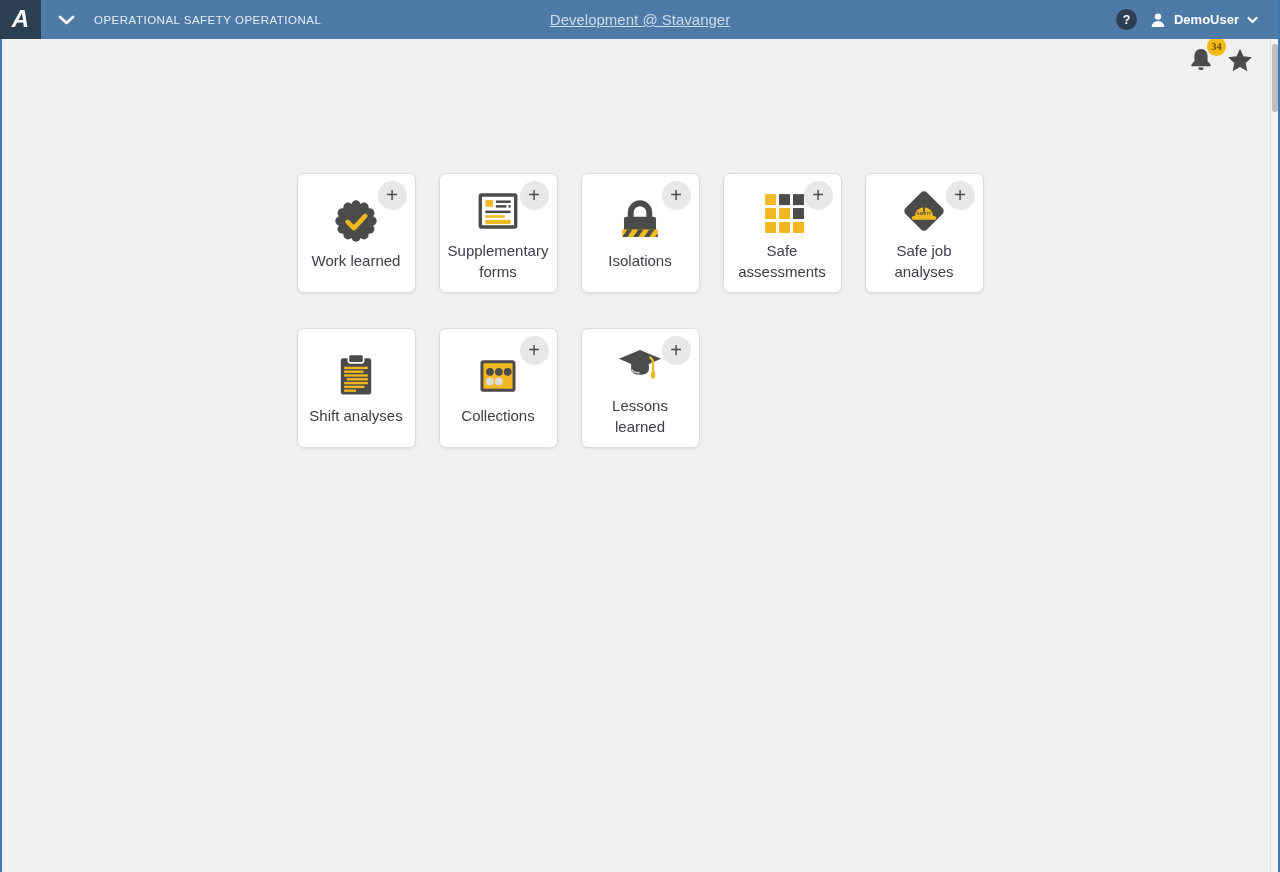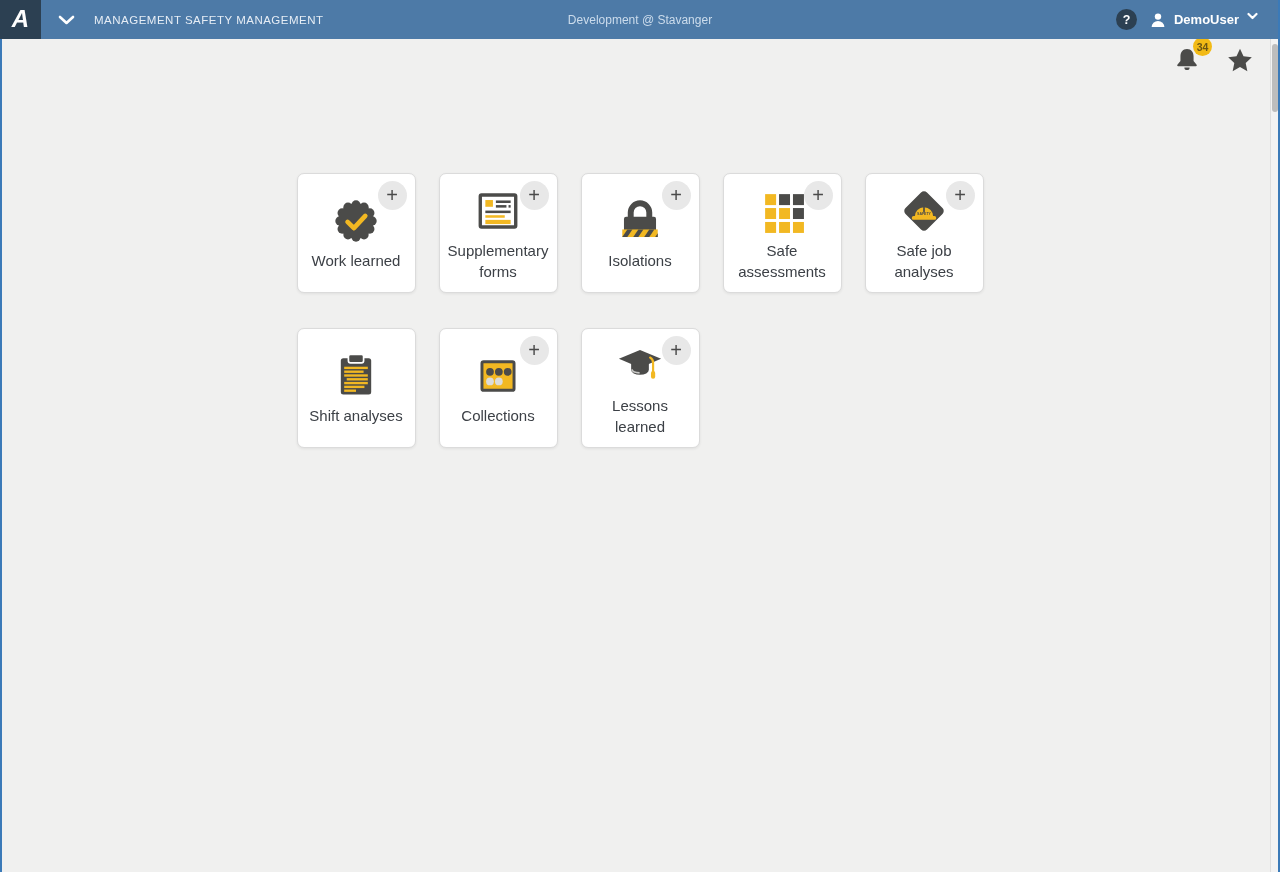--- a/index.html
+++ b/index.html
@@ -22,41 +22,41 @@
     color:#ffffff;font-size:24px;font-weight:bold;font-style:italic;
     line-height:1;transform:translateY(-1px);
   }
   .hdr-chevron{margin-left:17px;cursor:pointer;display:flex;align-items:center;}
   .app-title{
     margin-left:19px;font-size:11.5px;letter-spacing:.5px;color:#e6edf5;
     white-space:nowrap;
   }
   .env-title{
     position:absolute;left:50%;transform:translateX(-50%);
-    font-size:12px;color:#ccdcec;white-space:nowrap;
+    font-size:15px;color:#ccdcec;white-space:nowrap;text-decoration:underline;
   }
   .hdr-right{margin-left:auto;display:flex;align-items:center;gap:13px;padding-right:22px;}
   .help-circle{
     width:21px;height:21px;border-radius:50%;background:#2c4052;color:#fff;
     font-size:12.5px;font-weight:bold;display:flex;align-items:center;
     justify-content:center;cursor:pointer;
   }
-  .user-group{display:flex;align-items:flex-start;gap:8px;cursor:pointer;}
+  .user-group{display:flex;align-items:center;gap:8px;cursor:pointer;}
   .user-name{font-size:13px;font-weight:bold;color:#ffffff;}
   
   .left-edge{position:absolute;left:0;top:39px;bottom:0;width:2px;background:#3b7ab8;z-index:6;}
   .scrollbar{
     position:absolute;right:0;top:39px;bottom:0;width:9px;background:#f3f3f3;
     border-left:1px solid #dedede;z-index:5;cursor:pointer;
   }
   .scroll-thumb{position:absolute;left:1px;top:5px;width:6px;height:68px;background:#bdbdbd;border-radius:3px;cursor:pointer;}
   .right-edge{position:absolute;right:0;top:0;bottom:0;width:2px;background:#3b7ab8;z-index:7;}
   
   .notif{
-    position:absolute;top:46px;right:26px;display:flex;align-items:center;gap:25px;z-index:3;
+    position:absolute;top:46px;right:26px;display:flex;align-items:center;gap:11px;z-index:3;font-family:Liberation Serif, serif;
   }
   .bell-wrap{position:relative;cursor:pointer;}
   .bell-badge{
     position:absolute;top:-9px;right:-11px;min-width:19px;height:19px;border-radius:50%;
     background:#f2ba15;color:#6b5512;font-size:10.5px;font-weight:bold;
     display:flex;align-items:center;justify-content:center;
   }
   .star-wrap{cursor:pointer;}
   
   .tiles{
@@ -86,21 +86,21 @@
 
 <div class="header">
   <div class="logo-box">
     <span class="logo-a">A</span>
   </div>
   <span class="hdr-chevron">
     <svg width="17" height="12" viewBox="0 0 17 12">
         <polyline points="2,3 8.5,9 15,3" fill="none" stroke="#ffffff" stroke-width="2.6" stroke-linecap="round" stroke-linejoin="round"></polyline>
       </svg>
   </span>
-  <span class="app-title">MANAGEMENT SAFETY MANAGEMENT</span>
+  <span class="app-title">OPERATIONAL SAFETY OPERATIONAL</span>
   <span class="env-title">Development @ Stavanger</span>
   <div class="hdr-right">
     <span class="help-circle">?</span>
     <span class="user-group">
       <svg width="16" height="16" viewBox="0 0 16 16">
           <circle cx="8" cy="4.6" r="3.2" fill="#ffffff"></circle>
           <path d="M1.6,15 a6.4,6 0 0 1 12.8,0 z" fill="#ffffff"></path>
         </svg>
       <span class="user-name">DemoUser</span>
       <svg width="11" height="8" viewBox="0 0 11 8">

